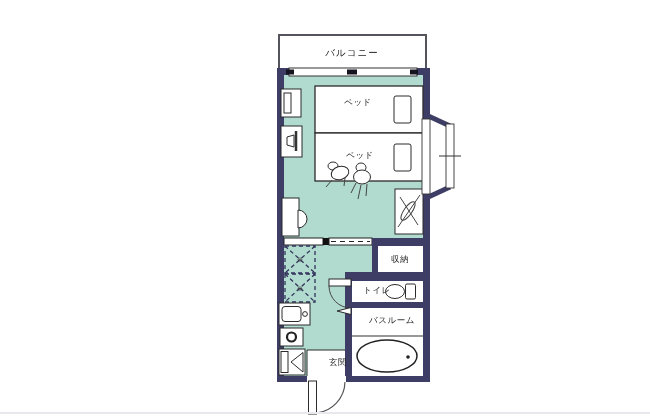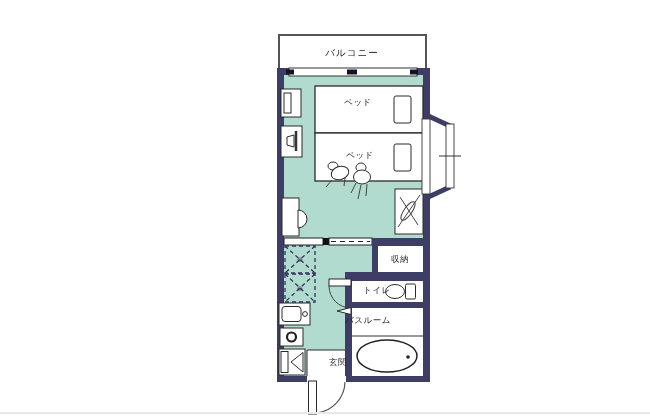--- a/index.html
+++ b/index.html
@@ -173,17 +173,17 @@
       <path d="M316.5,413 A32 32 0 0 0 345,382" stroke="#555" stroke-width="1.2" fill="none"></path>
     </g>
 
   </svg>
 
   <div class="lbl" style="left:352px;top:53px;">バルコニー</div>
   <div class="lbl small" style="left:358px;top:103px;">ベッド</div>
   <div class="lbl small" style="left:360px;top:156px;">ベッド</div>
   <div class="lbl small" style="left:400px;top:260px;">収納</div>
   <div class="lbl small" style="left:377px;top:291px;">トイレ</div>
-  <div class="lbl small" style="left:368px;top:321px;">バスルーム</div>
+  <div class="lbl small" style="left:392px;top:321px;">バスルーム</div>
   <div class="lbl small" style="left:326px;top:363px;margin-left:12px;">玄関</div>
 
   <div id="bottom-separator"></div>
 </div>
 
 </body></html>

